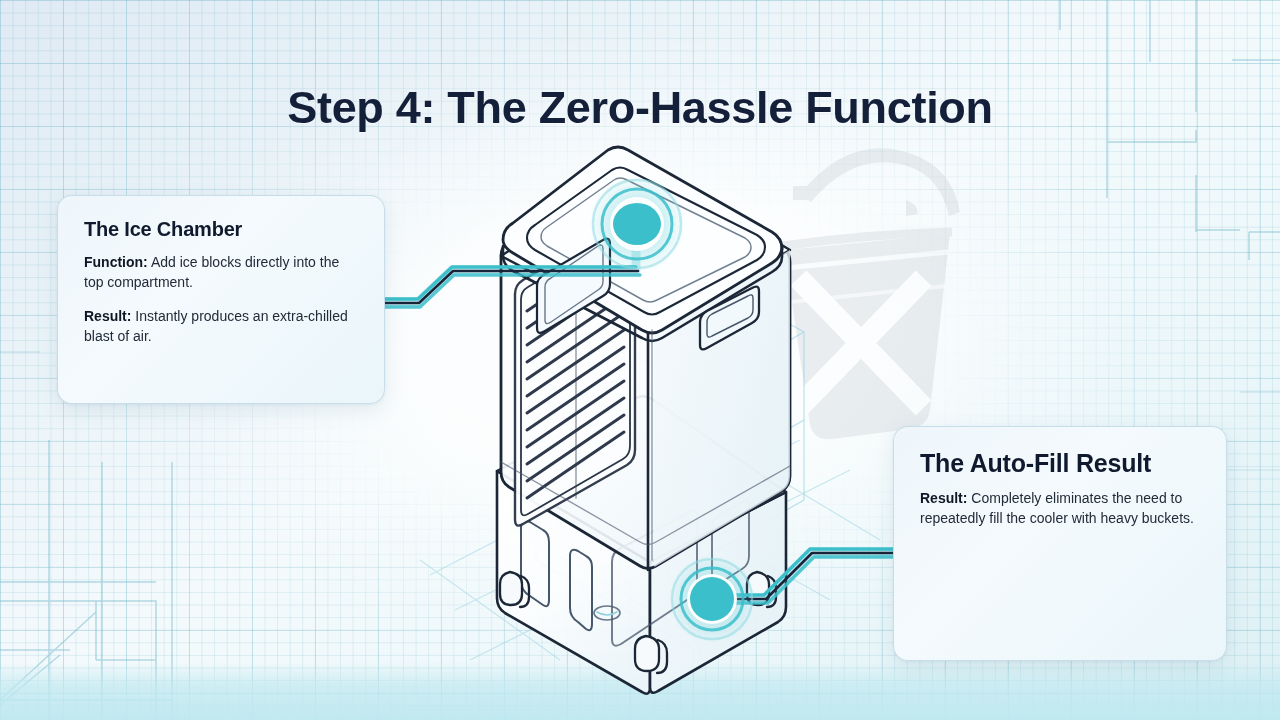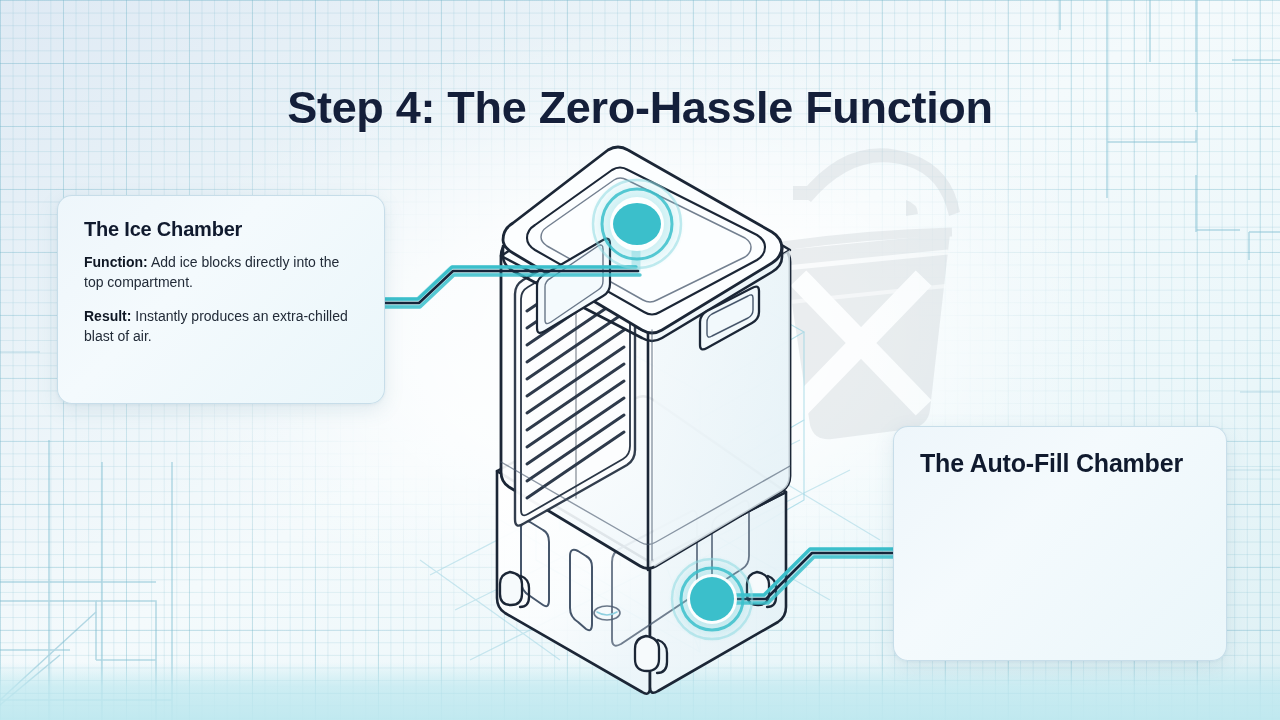--- a/index.html
+++ b/index.html
@@ -349,16 +349,17 @@
     </g>
   </svg>
 
   <div class="card" id="card-ice">
     <h2 class="card-title">The Ice Chamber</h2>
     <p class="card-para"><span class="lbl">Function:</span><span> Add ice blocks directly into the top compartment.</span></p>
     <p class="card-para"><span class="lbl">Result:</span><span> Instantly produces an extra-chilled blast of air.</span></p>
   </div>
 
   <div class="card" id="card-fill">
-    <h2 class="card-title">The Auto-Fill Chamber</h2>
+    <h2 class="card-title">The Auto-Fill Result</h2>
+    <p class="card-para"><span class="lbl">Result:</span><span> Completely eliminates the need to repeatedly fill the cooler with heavy buckets.</span></p>
   </div>
 
 </div>
 
 </body></html>

